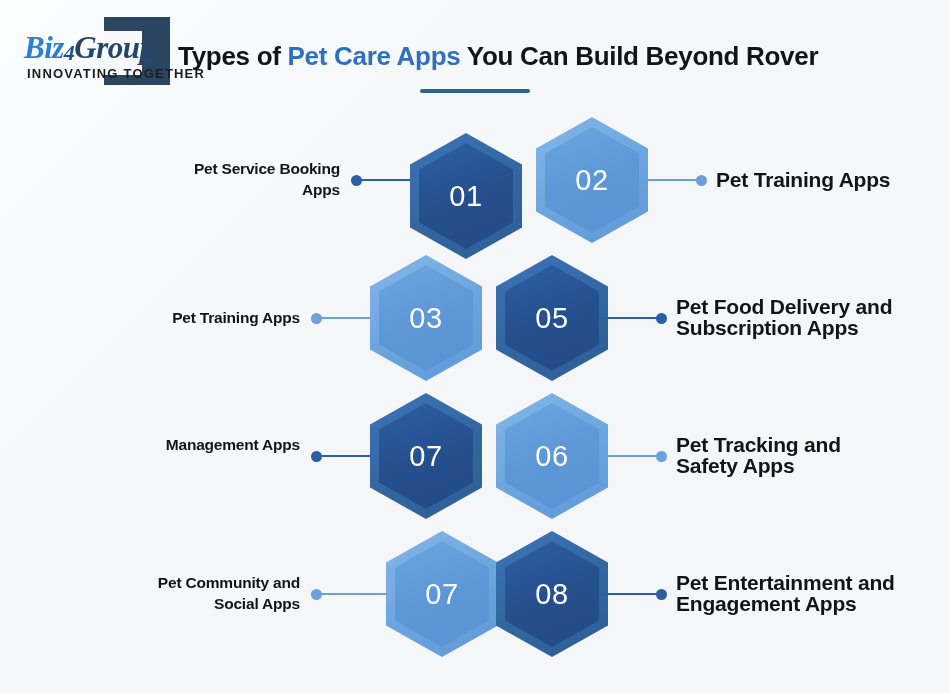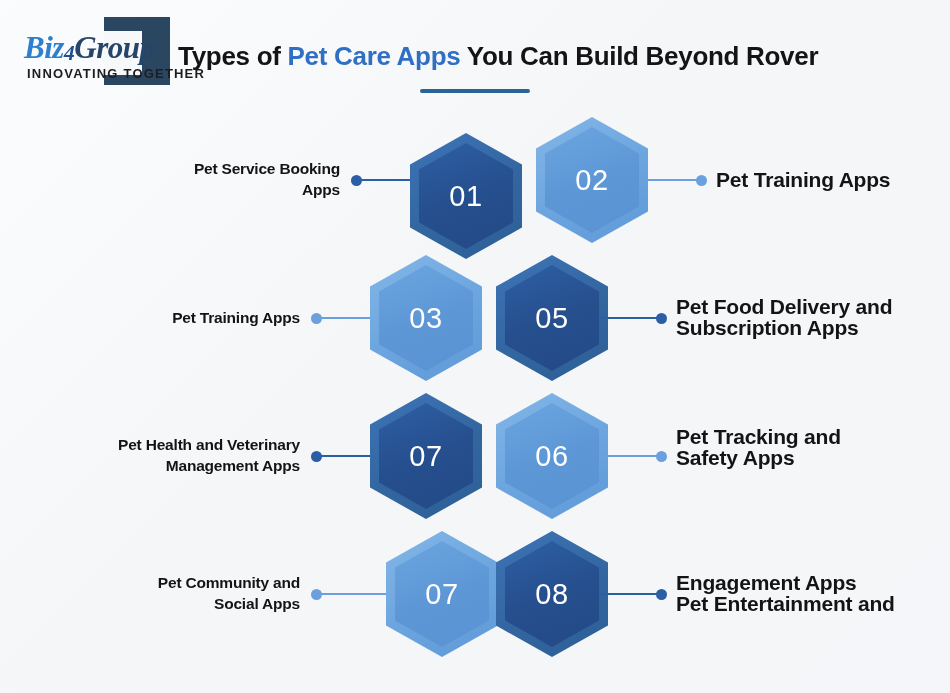--- a/index.html
+++ b/index.html
@@ -282,40 +282,39 @@
       <div class="conn-dot c-dark"></div>
     </div>
     <div class="label-right" style="top:48px;">
       <div>Pet Food Delivery and</div>
       <div>Subscription Apps</div>
     </div>
   </div>
 
   <div class="row" style="top:386px;">
     <div class="label-left" style="top:48px;">
-      <div>Pet Health and Veterinary</div>
       <div>Management Apps</div>
     </div>
     <div class="conn conn-left c-dark" style="top:69px;">
       <div class="conn-dot c-dark"></div>
     </div>
     <div class="hex-wrap hex-dark hex-col-a" style="top:7px;">
       <div class="hex-outer"></div>
       <div class="hex-inner"></div>
       <div class="hex-num">07</div>
     </div>
     <div class="hex-wrap hex-light hex-col-b" style="top:7px;">
       <div class="hex-outer"></div>
       <div class="hex-inner"></div>
       <div class="hex-num">06</div>
     </div>
     <div class="conn conn-right c-light" style="top:69px;">
       <div class="conn-dot c-light"></div>
     </div>
-    <div class="label-right" style="top:40px;">
+    <div class="label-right" style="top:48px;">
       <div>Pet Tracking and</div>
       <div>Safety Apps</div>
     </div>
   </div>
 
   <div class="row" style="top:524px;">
     <div class="label-left" style="top:48px;">
       <div>Pet Community and</div>
       <div>Social Apps</div>
     </div>
@@ -329,18 +328,18 @@
     </div>
     <div class="hex-wrap hex-dark hex-col-b" style="top:7px;">
       <div class="hex-outer"></div>
       <div class="hex-inner"></div>
       <div class="hex-num">08</div>
     </div>
     <div class="conn conn-right c-dark" style="top:69px;">
       <div class="conn-dot c-dark"></div>
     </div>
     <div class="label-right" style="top:48px;">
+      <div>Pet Entertainment and</div>
       <div>Engagement Apps</div>
-      <div>Pet Entertainment and</div>
     </div>
   </div>
 
 </div>
 
 </body></html>

